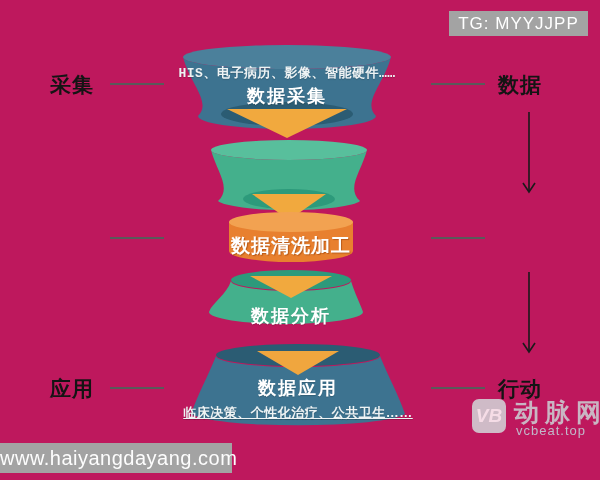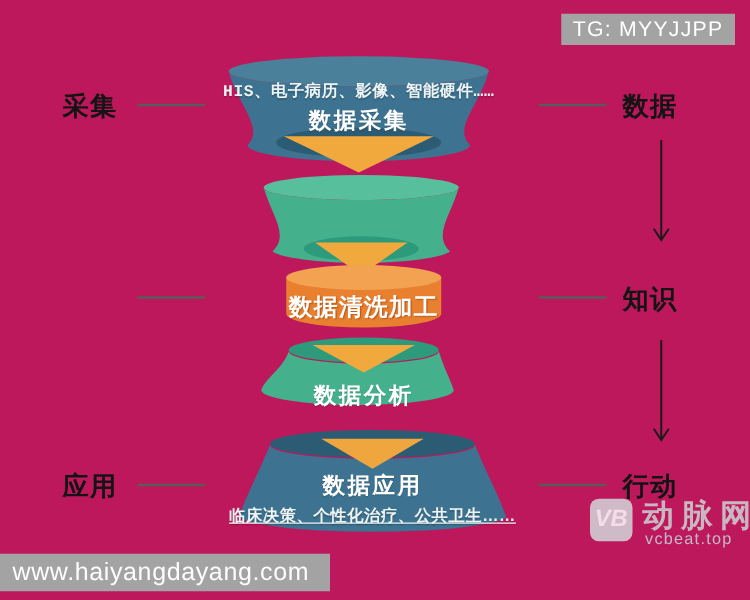--- a/index.html
+++ b/index.html
@@ -25,23 +25,23 @@
   .f-sub{font-size:13px;letter-spacing:0.5px;color:#eef3f4;}
   .f-title{font-size:18px;letter-spacing:2px;}
   .f-title-cyl{font-size:19px;letter-spacing:1px;text-shadow:1px 1px 1px rgba(160,70,15,0.65);}
   
   .tg-box{
     position:absolute;left:449px;top:11px;width:139px;height:25px;
     background:#a3a3a3;color:#ffffff;font-size:17px;line-height:25px;
     text-align:center;letter-spacing:1px;
   }
   .footer-bar{
-    position:absolute;left:0;top:443px;width:264px;height:30px;
+    position:absolute;left:0;top:443px;width:232px;height:30px;
     background:#a3a3a3;color:#fdfdfd;font-size:20px;line-height:30px;
-    padding-left:10px;box-sizing:border-box;letter-spacing:0.5px;
+    box-sizing:border-box;letter-spacing:0.5px;
   }
   
   .vb-wrap{position:absolute;left:470px;top:397px;width:146px;height:42px;opacity:0.85;}
   .vb-icon{
     position:absolute;left:2px;top:2px;width:34px;height:34px;border-radius:7px;
     background:#d3d8da;color:#ffffff;font-weight:bold;font-size:19px;
     text-align:center;line-height:34px;font-style:italic;
   }
   .vb-name{
     position:absolute;left:44px;top:-1px;font-size:25px;font-weight:bold;
@@ -102,21 +102,20 @@
 
   <div class="side-label" style="left:50px;top:71px;">采集</div>
   <div class="dash" style="left:110px;top:83px;"></div>
   <div class="dash" style="left:110px;top:237px;"></div>
   <div class="side-label" style="left:50px;top:375px;">应用</div>
   <div class="dash" style="left:110px;top:387px;"></div>
 
   <div class="dash" style="left:431px;top:83px;"></div>
   <div class="side-label" style="left:498px;top:71px;">数据</div>
   <div class="dash" style="left:431px;top:237px;"></div>
-  <div class="side-label" style="left:498px;top:225px;">知识</div>
   <div class="dash" style="left:431px;top:387px;"></div>
   <div class="side-label" style="left:498px;top:375px;">行动</div>
 
   <div class="ftext f-sub" style="left:167px;top:64px;width:240px;font-family:Liberation Mono, monospace;">HIS、电子病历、影像、智能硬件……</div>
   <div class="ftext f-title" style="left:187px;top:84px;width:200px;text-align:center;">数据采集</div>
   <div class="ftext f-title-cyl" style="left:191px;top:233px;width:200px;">数据清洗加工</div>
   <div class="ftext f-title" style="left:191px;top:304px;width:200px;">数据分析</div>
   <div class="ftext f-title" style="left:198px;top:376px;width:200px;">数据应用</div>
   <div class="ftext f-sub" style="left:158px;top:404px;width:280px;text-decoration:underline;">临床决策、个性化治疗、公共卫生……</div>
 

